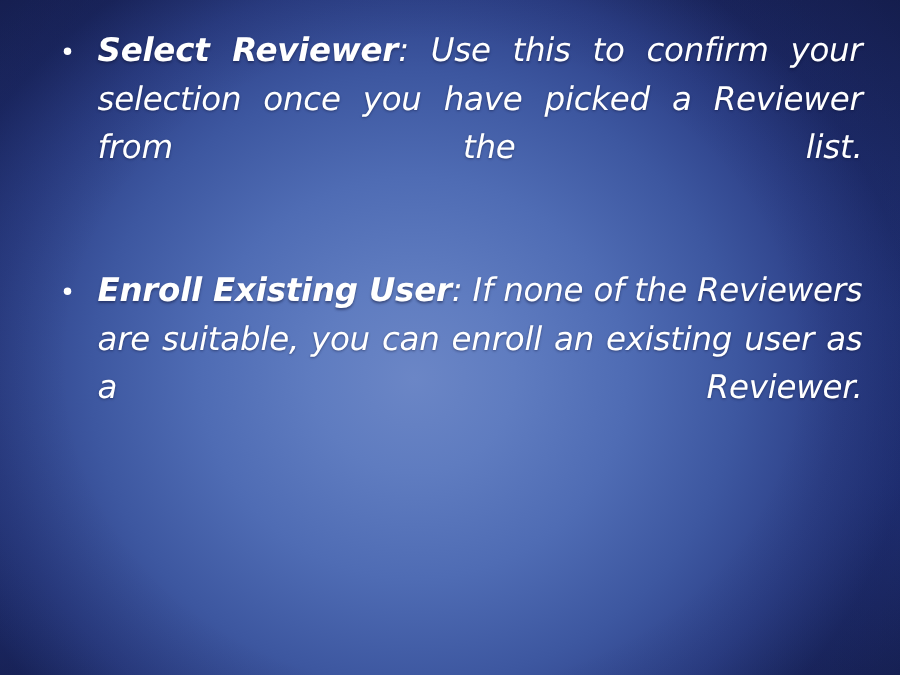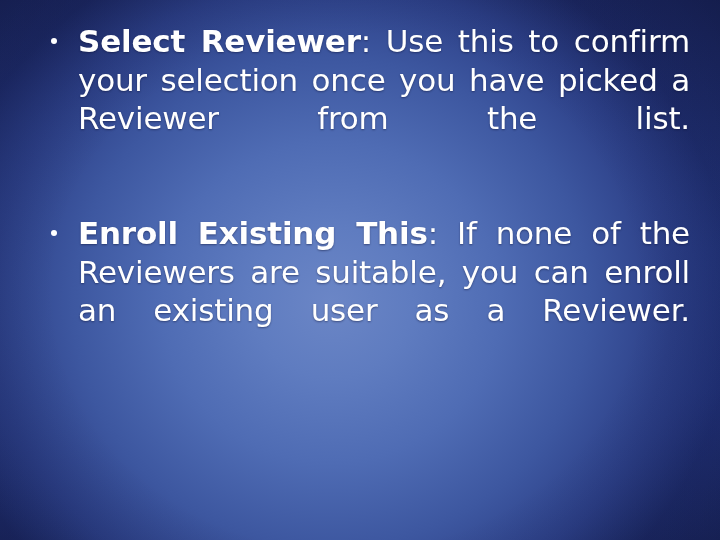--- a/index.html
+++ b/index.html
@@ -68,26 +68,27 @@
     left: 44px;
     top: 22px;
     width: 646px;
   }
 
   .bullet {
     position: relative;
     padding-left: 34px;
     color: #ffffff;
     font-family: "DejaVu Sans", "Liberation Sans", sans-serif;
-    font-size: 31px;
+    font-size: 26px;
     line-height: 38.5px;
     text-align: justify;
     text-justify: inter-word;
     letter-spacing: -0.2px;
     text-shadow: 0 1px 2px rgba(10,16,48,0.45);
+    font-style: italic;
     -webkit-font-smoothing: antialiased;
   }
 
   .bullet .dot {
     position: absolute;
     left: 7px;
     top: 16px;
     width: 6px;
     height: 6px;
     border-radius: 50%;
@@ -121,18 +122,18 @@
     <div class="bullet-list">
 
       <div class="bullet bullet-gap-1">
         <span class="dot"></span>
         <span class="body"><span class="lead">Select Reviewer</span><span class="sep">:</span><span class="rest"> Use this to confirm your selection once you have picked a Reviewer from the list.</span></span>
       </div>
 
 
       <div class="bullet bullet-gap-3">
         <span class="dot"></span>
-        <span class="body"><span class="lead">Enroll Existing This</span><span class="sep">:</span><span class="rest"> If none of the Reviewers are suitable, you can enroll an existing user as a Reviewer.</span></span>
+        <span class="body"><span class="lead">Enroll Existing User</span><span class="sep">:</span><span class="rest"> If none of the Reviewers are suitable, you can enroll an existing user as a Reviewer.</span></span>
       </div>
 
     </div>
   </div>
 </div>
 
 </body></html>

